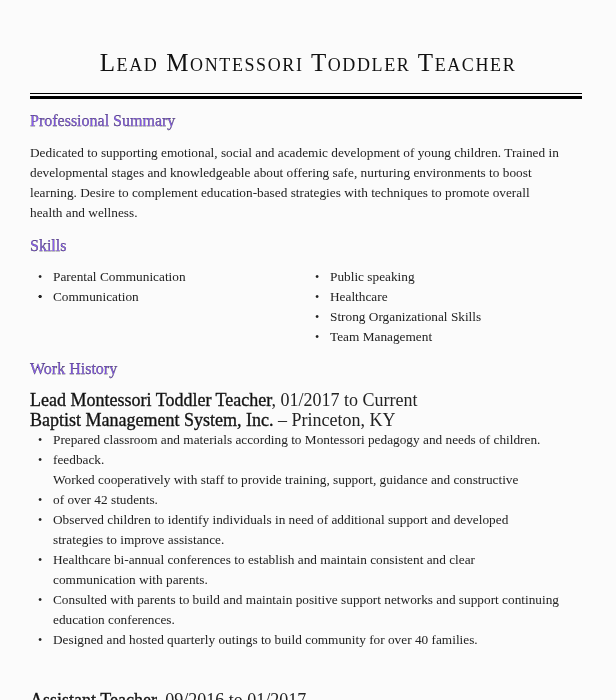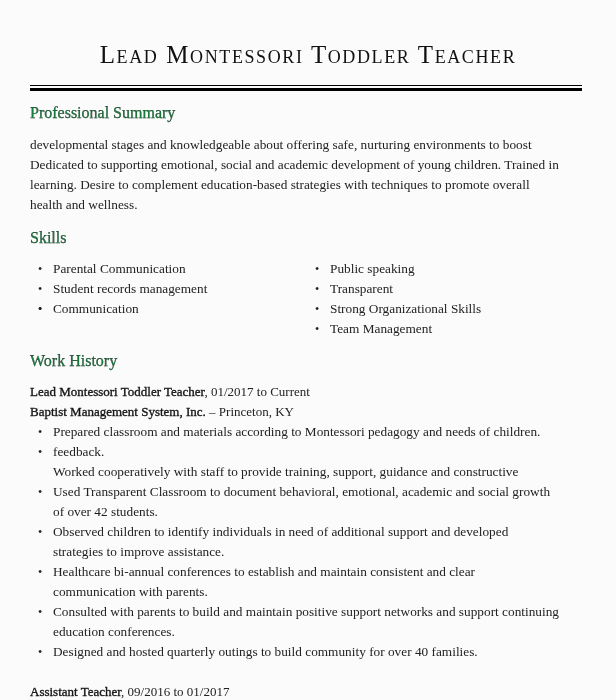--- a/index.html
+++ b/index.html
@@ -11,21 +11,21 @@
       width: 616px;
       height: 700px;
       overflow: hidden;
       position: relative;
       font-family: "DejaVu Serif", "Liberation Serif", serif;
       color: #1a1a1a;
     }
     .page {
       position: absolute;
       left: 0;
-      top: 4px;
+      top: 12px;
       width: 616px;
       height: 495px;
       text-decoration: underline;
     }
     .title {
       position: absolute;
       left: 0;
       top: 36px;
       width: 616px;
       text-align: center;
@@ -53,21 +53,21 @@
       top: 84px;
       height: 3px;
       background: #000;
     }
     .section-title {
       position: absolute;
       left: 30px;
       font-family: "Liberation Serif", serif;
       font-size: 16px;
       font-weight: normal;
-      color: #15803d;
+      color: #8b5cf6;
       margin: 0;
       -webkit-text-stroke: 0.25px #1a1a1a;
     }
     .para {
       position: absolute;
       left: 30px;
       width: 560px;
       font-family: "Liberation Serif", serif;
       font-size: 13.3px;
       line-height: 20px;
@@ -100,21 +100,21 @@
       left: -15px;
       top: 0;
       font-size: 12px;
       line-height: 20px;
       color: #222;
     }
     .job-line {
       position: absolute;
       left: 30px;
       font-family: "Liberation Serif", serif;
-      font-size: 13px;
+      font-size: 18px;
       line-height: 20px;
       color: #222;
       white-space: nowrap;
     }
     .job-line b {
       font-weight: normal;
       -webkit-text-stroke: 0.35px #1a1a1a;
       color: #111;
     }
     .duties {
@@ -131,37 +131,37 @@
 <body>
 
 <div class="page">
 
   <h1 class="title">Lead Montessori Toddler Teacher</h1>
   <div class="rule-thin"></div>
   <div class="rule-thick"></div>
 
   <h2 class="section-title" style="top:100px;">Professional Summary</h2>
   <p class="para" style="top:131px;">
+    <span class="line">Dedicated to supporting emotional, social and academic development of young children. Trained in</span>
     <span class="line">developmental stages and knowledgeable about offering safe, nurturing environments to boost</span>
-    <span class="line">Dedicated to supporting emotional, social and academic development of young children. Trained in</span>
     <span class="line">learning. Desire to complement education-based strategies with techniques to promote overall</span>
     <span class="line">health and wellness.</span>
   </p>
 
   <h2 class="section-title" style="top:225px;">Skills</h2>
   <div class="skills" style="top:255px;">
     <ul class="skill-col" style="left:53px;">
       <li class="skill-item"><span class="bullet">•</span><span>Parental Communication</span></li>
-      <li class="skill-item"><span class="bullet">•</span><span>Student records management</span></li>
+      <li class="skill-item"><span class="bullet">•</span></li>
       <li class="skill-item"><span class="bullet">•</span></li>
       <li class="skill-item"><span class="bullet">•</span><span>Communication</span></li>
     </ul>
     <ul class="skill-col" style="left:330px;">
       <li class="skill-item"><span class="bullet">•</span><span>Public speaking</span></li>
-      <li class="skill-item"><span class="bullet">•</span><span>Transparent</span></li>
+      <li class="skill-item"><span class="bullet">•</span><span>Healthcare</span></li>
       <li class="skill-item"><span class="bullet">•</span><span>Strong Organizational Skills</span></li>
       <li class="skill-item"><span class="bullet">•</span><span>Team Management</span></li>
     </ul>
   </div>
 
   <h2 class="section-title" style="top:348px;">Work History</h2>
 
   <div class="job-line" style="top:378px;"><b>Lead Montessori Toddler Teacher</b><span>, 01/2017 to Current</span></div>
   <div class="job-line" style="top:398px;"><b>Baptist Management System, Inc.</b><span> – Princeton, KY</span></div>
 
@@ -170,21 +170,20 @@
         <span class="bullet">•</span>
         <span class="line">Prepared classroom and materials according to Montessori pedagogy and needs of children.</span>
       </li>
       <li class="duty-item">
         <span class="bullet">•</span>
         <span class="line">feedback.</span>
         <span class="line">Worked cooperatively with staff to provide training, support, guidance and constructive</span>
       </li>
       <li class="duty-item">
         <span class="bullet">•</span>
-        <span class="line">Used Transparent Classroom to document behavioral, emotional, academic and social growth</span>
         <span class="line">of over 42 students.</span>
       </li>
       <li class="duty-item">
         <span class="bullet">•</span>
         <span class="line">Observed children to identify individuals in need of additional support and developed</span>
         <span class="line">strategies to improve assistance.</span>
       </li>
       <li class="duty-item">
         <span class="bullet">•</span>
         <span class="line">Healthcare bi-annual conferences to establish and maintain consistent and clear</span>

